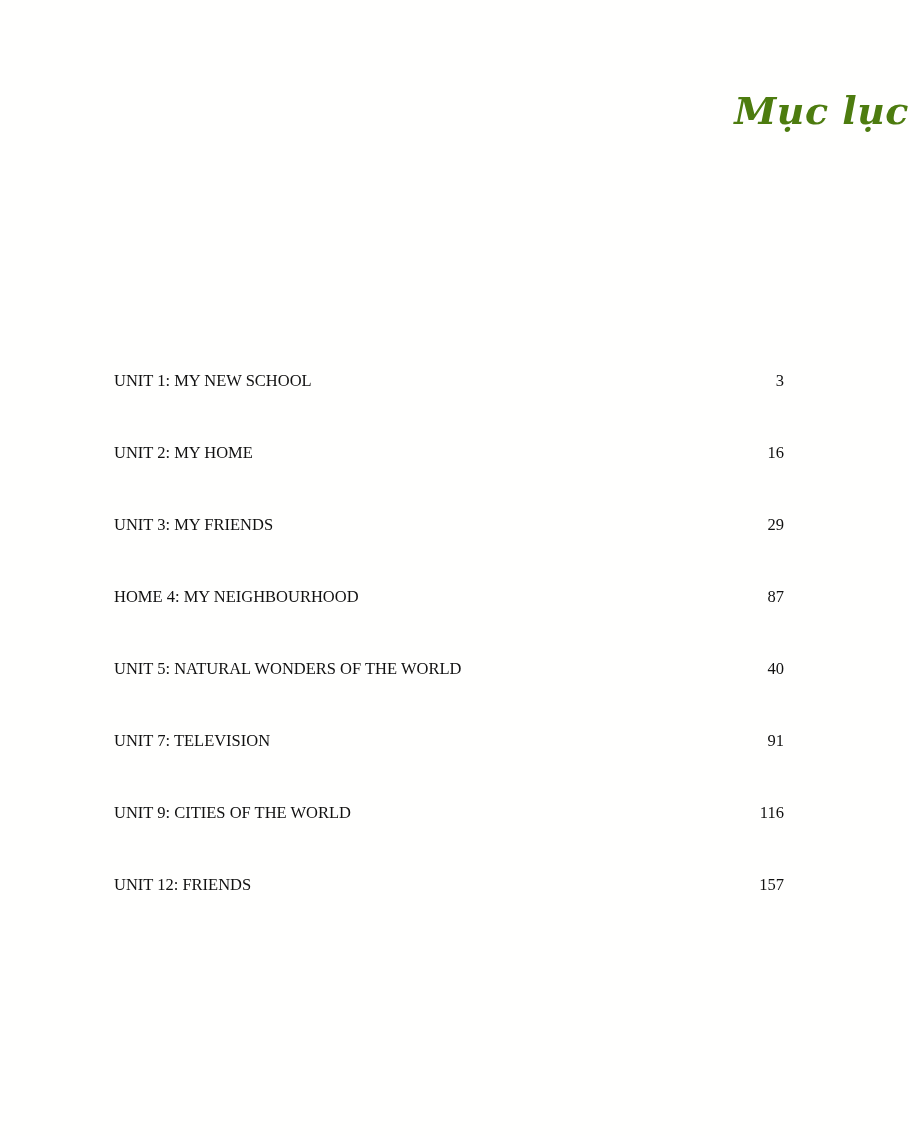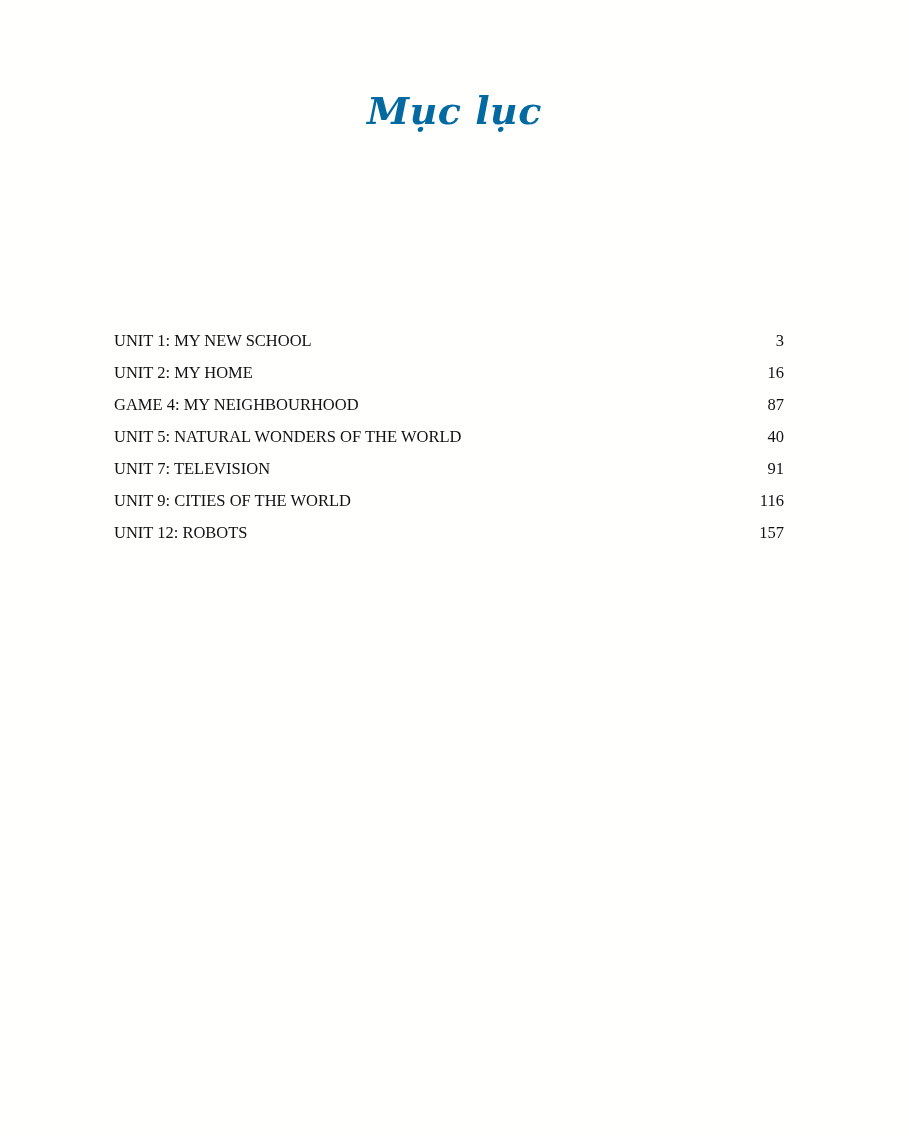--- a/index.html
+++ b/index.html
@@ -19,45 +19,46 @@
   .page {
     position: absolute;
     inset: 0;
     background: #fffffe;
   }
   .toc-title {
     position: absolute;
     top: 88px;
     left: 0;
     width: 909px;
-    text-align: center;
+    text-align: right;
     font-family: "DejaVu Serif", "Liberation Serif", serif;
     font-style: italic;
     font-weight: 700;
     font-size: 38px;
     letter-spacing: 0.5px;
-    color: #0369a1;
+    color: #4d7c0f;
   }
   .toc-list {
     position: absolute;
     top: 325px;
     left: 114px;
     width: 670px;
   }
   .toc-entry {
     display: flex;
     align-items: baseline;
     font-size: 16.5px;
     line-height: 32px;
     color: #111111;
     white-space: nowrap;
   }
   .toc-entry .entry-label {
     flex: 0 0 auto;
     padding-right: 4px;
+    margin-top: 40px;
   }
   .toc-entry .leader {
     flex: 1 1 auto;
     overflow: hidden;
     height: 1em;
     position: relative;
     margin: 0 2px;
   }
   .toc-entry .leader::after {
     content: "........................................................................................................................................................................";
@@ -91,23 +92,28 @@
       <span class="leader"></span>
       <span class="entry-page">3</span>
     </div>
 
     <div class="toc-entry">
       <span class="entry-label">UNIT 2: MY HOME</span>
       <span class="leader"></span>
       <span class="entry-page">16</span>
     </div>
 
+    <div class="toc-entry">
+      <span class="entry-label">UNIT 3: MY FRIENDS</span>
+      <span class="leader"></span>
+      <span class="entry-page">29</span>
+    </div>
 
     <div class="toc-entry">
-      <span class="entry-label">GAME 4: MY NEIGHBOURHOOD</span>
+      <span class="entry-label">HOME 4: MY NEIGHBOURHOOD</span>
       <span class="leader"></span>
       <span class="entry-page">87</span>
     </div>
 
     <div class="toc-entry">
       <span class="entry-label">UNIT 5: NATURAL WONDERS OF THE WORLD</span>
       <span class="leader"></span>
       <span class="entry-page">40</span>
     </div>
 
@@ -121,19 +127,19 @@
 
     <div class="toc-entry">
       <span class="entry-label">UNIT 9: CITIES OF THE WORLD</span>
       <span class="leader"></span>
       <span class="entry-page">116</span>
     </div>
 
 
 
     <div class="toc-entry tight">
-      <span class="entry-label">UNIT 12: ROBOTS</span>
+      <span class="entry-label">UNIT 12: FRIENDS</span>
       <span class="leader"></span>
       <span class="entry-page">157</span>
     </div>
 
   </div>
 </div>
 
 </body></html>

